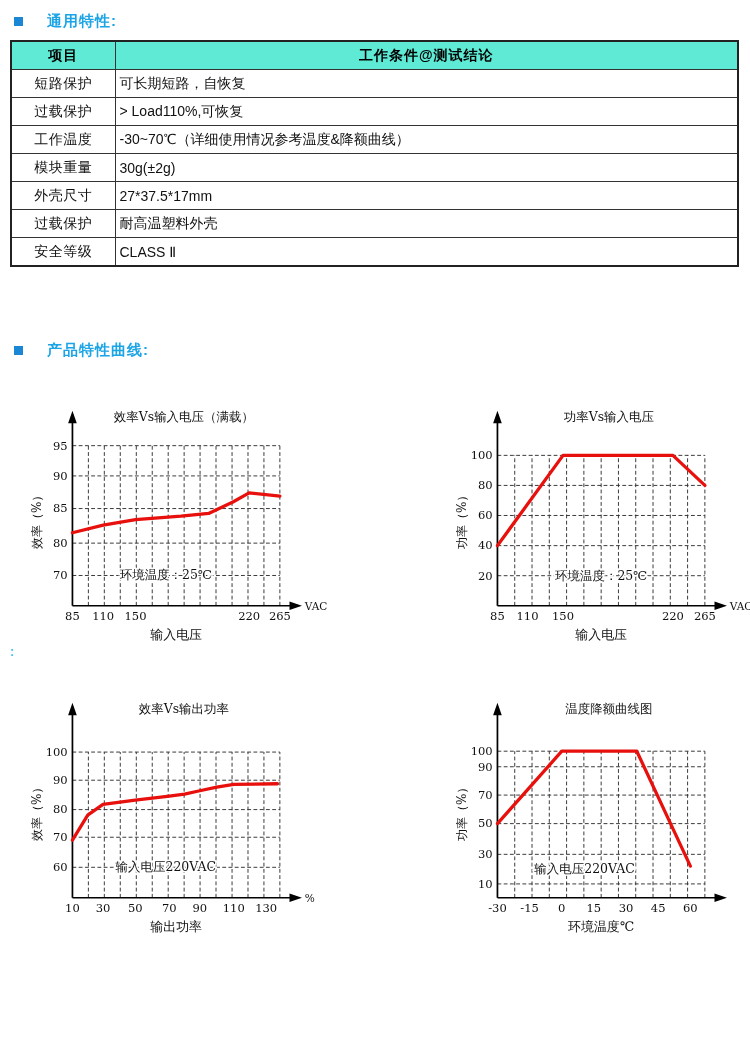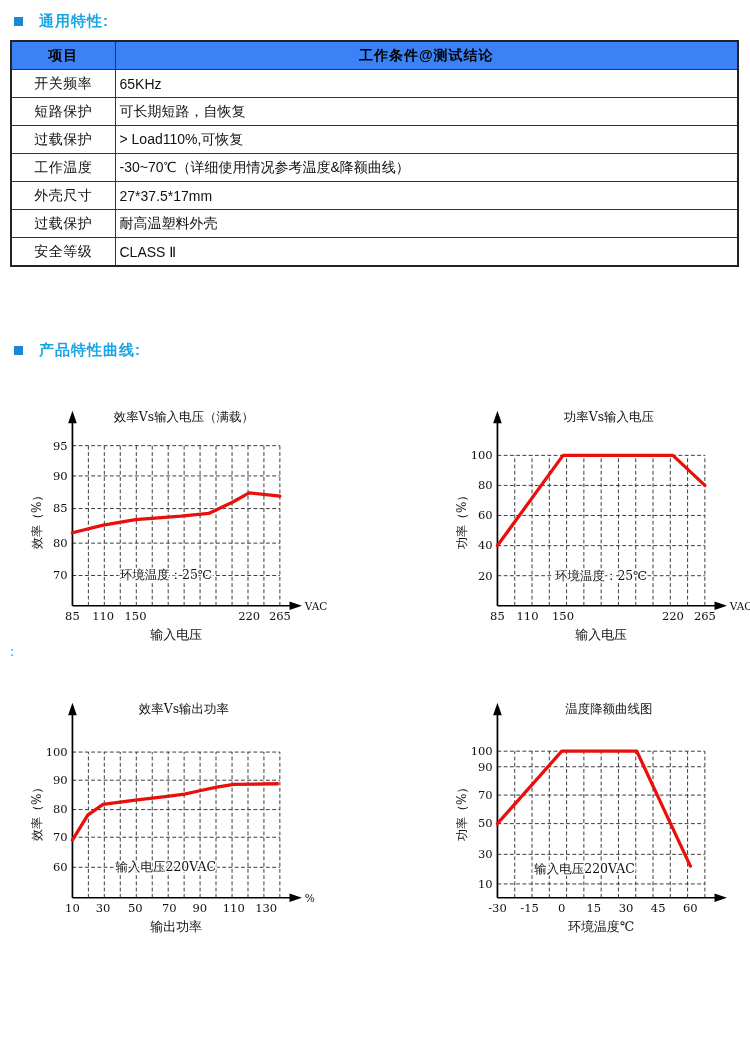--- a/index.html
+++ b/index.html
@@ -1,27 +1,27 @@
 <!DOCTYPE html>
 <html><head>
 <meta charset="utf-8">
 <style>
   html,body{margin:0;padding:0;background:#fff;}
   .page{position:relative;width:750px;height:1056px;background:#fff;
         font-family:"Liberation Sans",sans-serif;color:#111;overflow:hidden;}
-  .sec-head{display:flex;align-items:center;gap:16px;padding:12px 0 0 14px;}
+  .sec-head{display:flex;align-items:center;gap:24px;padding:12px 0 0 14px;}
   .sec-head .bullet{width:9px;height:9px;background:#1b86d4;display:inline-block;}
   .sec-head .txt{color:#1ba4e6;font-size:15px;font-weight:700;letter-spacing:1px;}
   .sec-head.second{padding-top:74px;}
   table.spec{border-collapse:collapse;margin:9px 10px 0 10px;width:729px;
              border:2px solid #222;table-layout:fixed;}
   table.spec col.c1{width:104px;}
   table.spec th, table.spec td{border:1px solid #333;font-size:14px;height:25px;
              padding:1px 4px;vertical-align:middle;}
-  table.spec th{background:#3b82f6;color:#000;font-weight:700;text-align:center;letter-spacing:1px;}
+  table.spec th{background:#5eead4;color:#000;font-weight:700;text-align:center;letter-spacing:1px;}
   td.lab{text-align:center;letter-spacing:0.5px;}
   td.val{text-align:left;padding-left:10px;white-space:pre-wrap;}
   .charts{display:grid;grid-template-columns:300px 300px;column-gap:125px;row-gap:48px;
           padding:0 0 0 30px;margin-top:46px;}
   figure.chart-fig{margin:0;width:300px;height:244px;}
   .stray{position:absolute;left:10px;top:644px;color:#3ec1f0;font-size:13px;font-weight:700;}
   svg text{font-family:"DejaVu Serif","Liberation Serif",serif;fill:#111;}
 </style>
 </head>
 <body>
@@ -37,34 +37,34 @@
     <colgroup>
         <col class="c1">
         <col>
       </colgroup>
     <tbody>
         <tr>
       <th>项目</th>
       <th>工作条件@测试结论</th>
     </tr>
     <tr>
-          <td class="lab">开关频率</td>
-          <td class="val">65KHz</td>
-        </tr>
-    <tr>
           <td class="lab">短路保护</td>
           <td class="val">可长期短路，自恢复</td>
         </tr>
     <tr>
           <td class="lab">过载保护</td>
           <td class="val">&gt; Load110%,可恢复</td>
         </tr>
     <tr>
           <td class="lab">工作温度</td>
           <td class="val">-30~70℃（详细使用情况参考温度&amp;降额曲线）</td>
+        </tr>
+    <tr>
+          <td class="lab">模块重量</td>
+          <td class="val">30g(±2g)</td>
         </tr>
     <tr>
           <td class="lab">外壳尺寸</td>
           <td class="val">27*37.5*17mm</td>
         </tr>
     <tr>
           <td class="lab">过载保护</td>
           <td class="val">耐高温塑料外壳</td>
         </tr>
     <tr>

